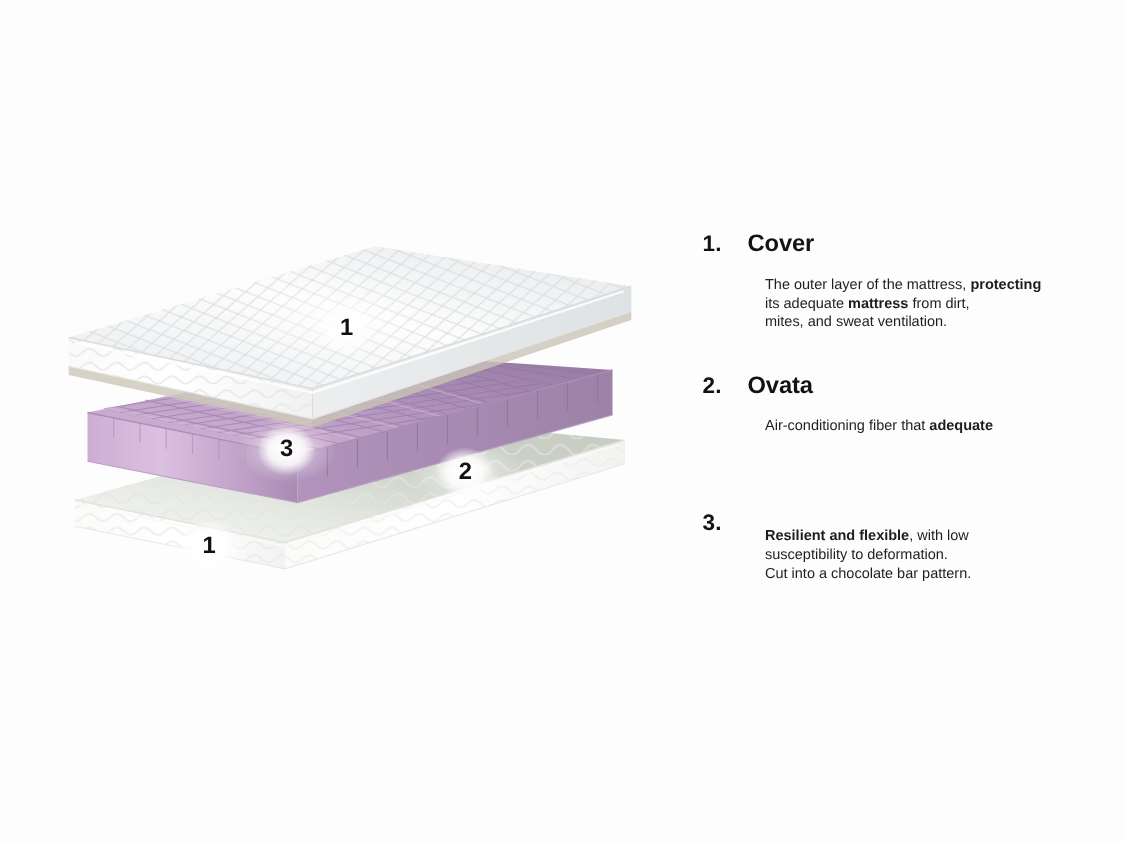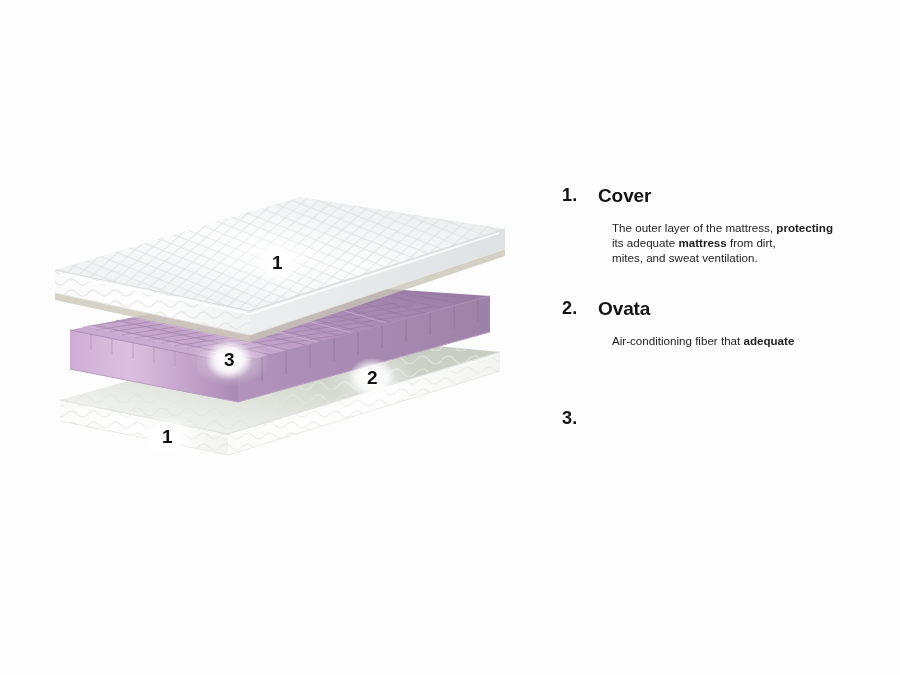--- a/index.html
+++ b/index.html
@@ -277,17 +277,22 @@
         <div class="item-title">Ovata</div>
         <p class="item-desc">
             <span class="line"><span>Air-conditioning fiber that </span><b>adequate</b></span>
           </p>
       </div>
     </div>
 
     <div class="legend-item" style="top:408px;">
       <div class="item-num">3.</div>
       <div class="item-body">
+        <p class="item-desc">
+            <span class="line"><b>Resilient and flexible</b><span>, with low</span></span>
+            <span class="line"><span>susceptibility to deformation.</span></span>
+            <span class="line"><span>Cut into a chocolate bar pattern.</span></span>
+          </p>
       </div>
     </div>
 
   </div>
 </div>
 
 </body></html>

